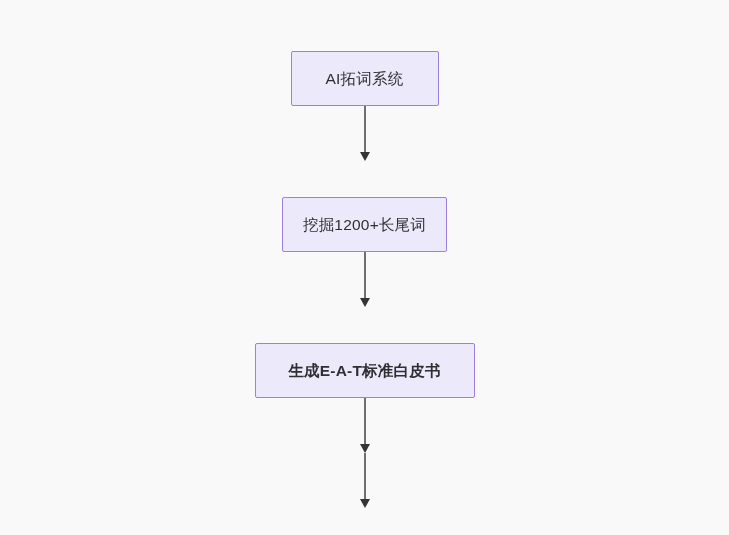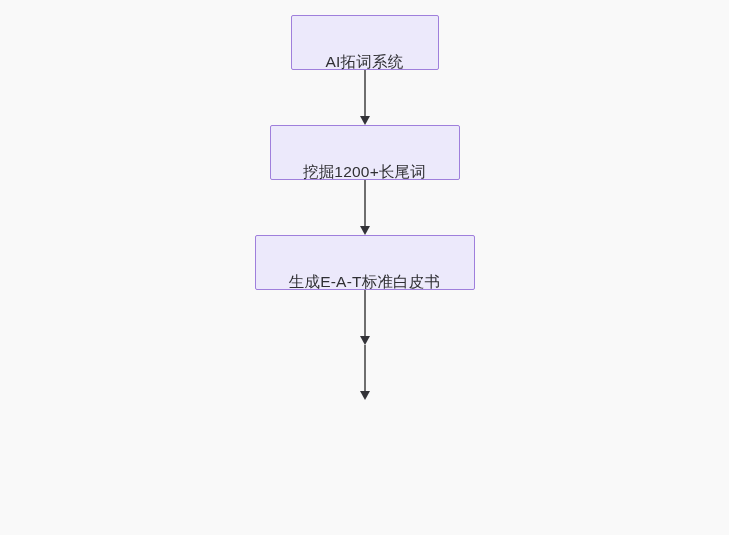--- a/index.html
+++ b/index.html
@@ -32,28 +32,29 @@
     align-items: center;
   }
 
   .flow-node {
     box-sizing: border-box;
     background: #ece9fb;
     border: 1px solid #9f7fdc;
     border-radius: 2px;
     height: 55px;
     display: flex;
-    align-items: flex-end;
+    align-items: center;
     justify-content: center;
     color: #2f2f33;
     font-size: 15.5px;
     line-height: 1;
     letter-spacing: 0.2px;
     white-space: nowrap;
     padding: 0 18px;
+    margin-top: 36px;
   }
 
   .flow-node-label {
     display: block;
   }
 
   .flow-connector {
     position: relative;
     width: 14px;
     height: 55px;
@@ -78,22 +79,22 @@
     transform: translateX(-50%);
     width: 0;
     height: 0;
     border-left: 5.5px solid transparent;
     border-right: 5.5px solid transparent;
     border-top: 9px solid #333338;
   }
 
   
   .node-w-1 { width: 148px; }
-  .node-w-2 { width: 190px; }
-  .node-w-3 { width: 220px; }
+  .node-w-2 { width: 165px; }
+  .node-w-3 { width: 220px; font-weight: bold; }
   .node-w-4 { width: 212px; }
   .node-w-5 { width: 236px; }
 
   .spacer-top { height: 15px; }
 </style>
 </head>
 <body>
 
 <div id="flowchart-canvas">
   <div class="flow-column">

